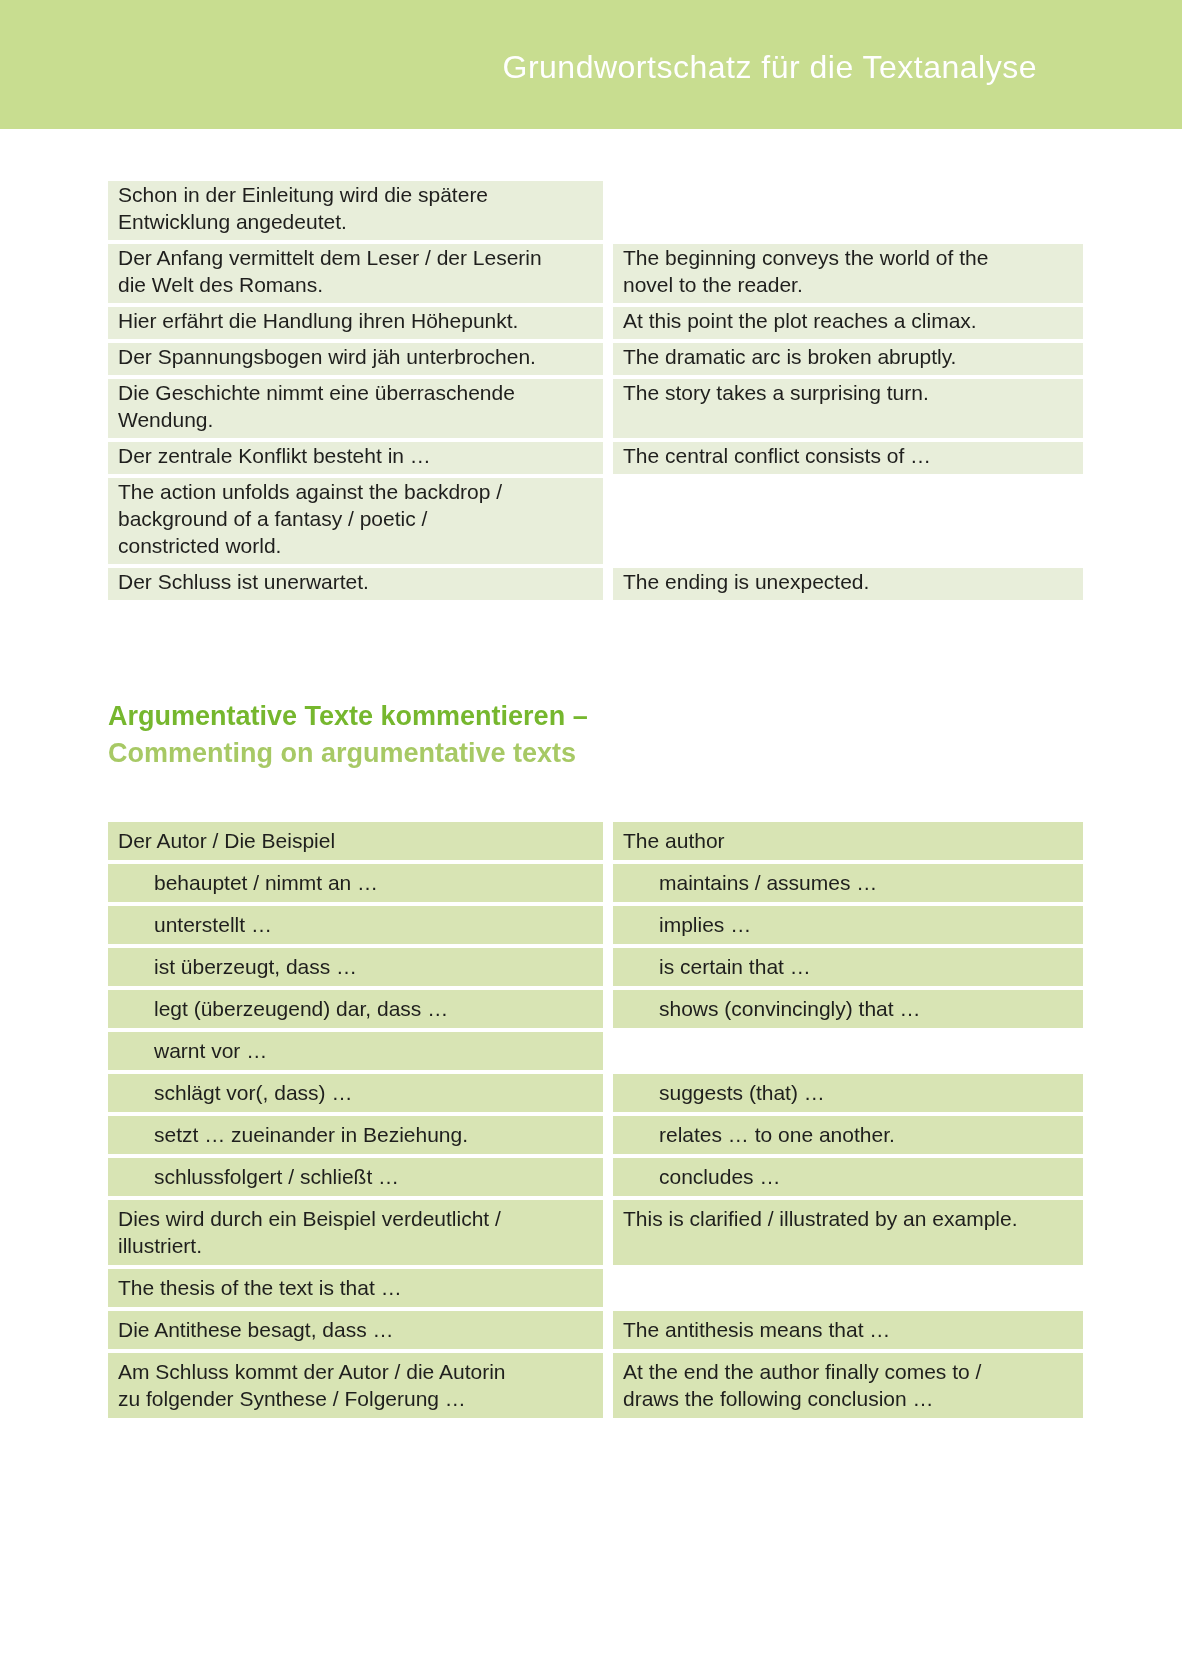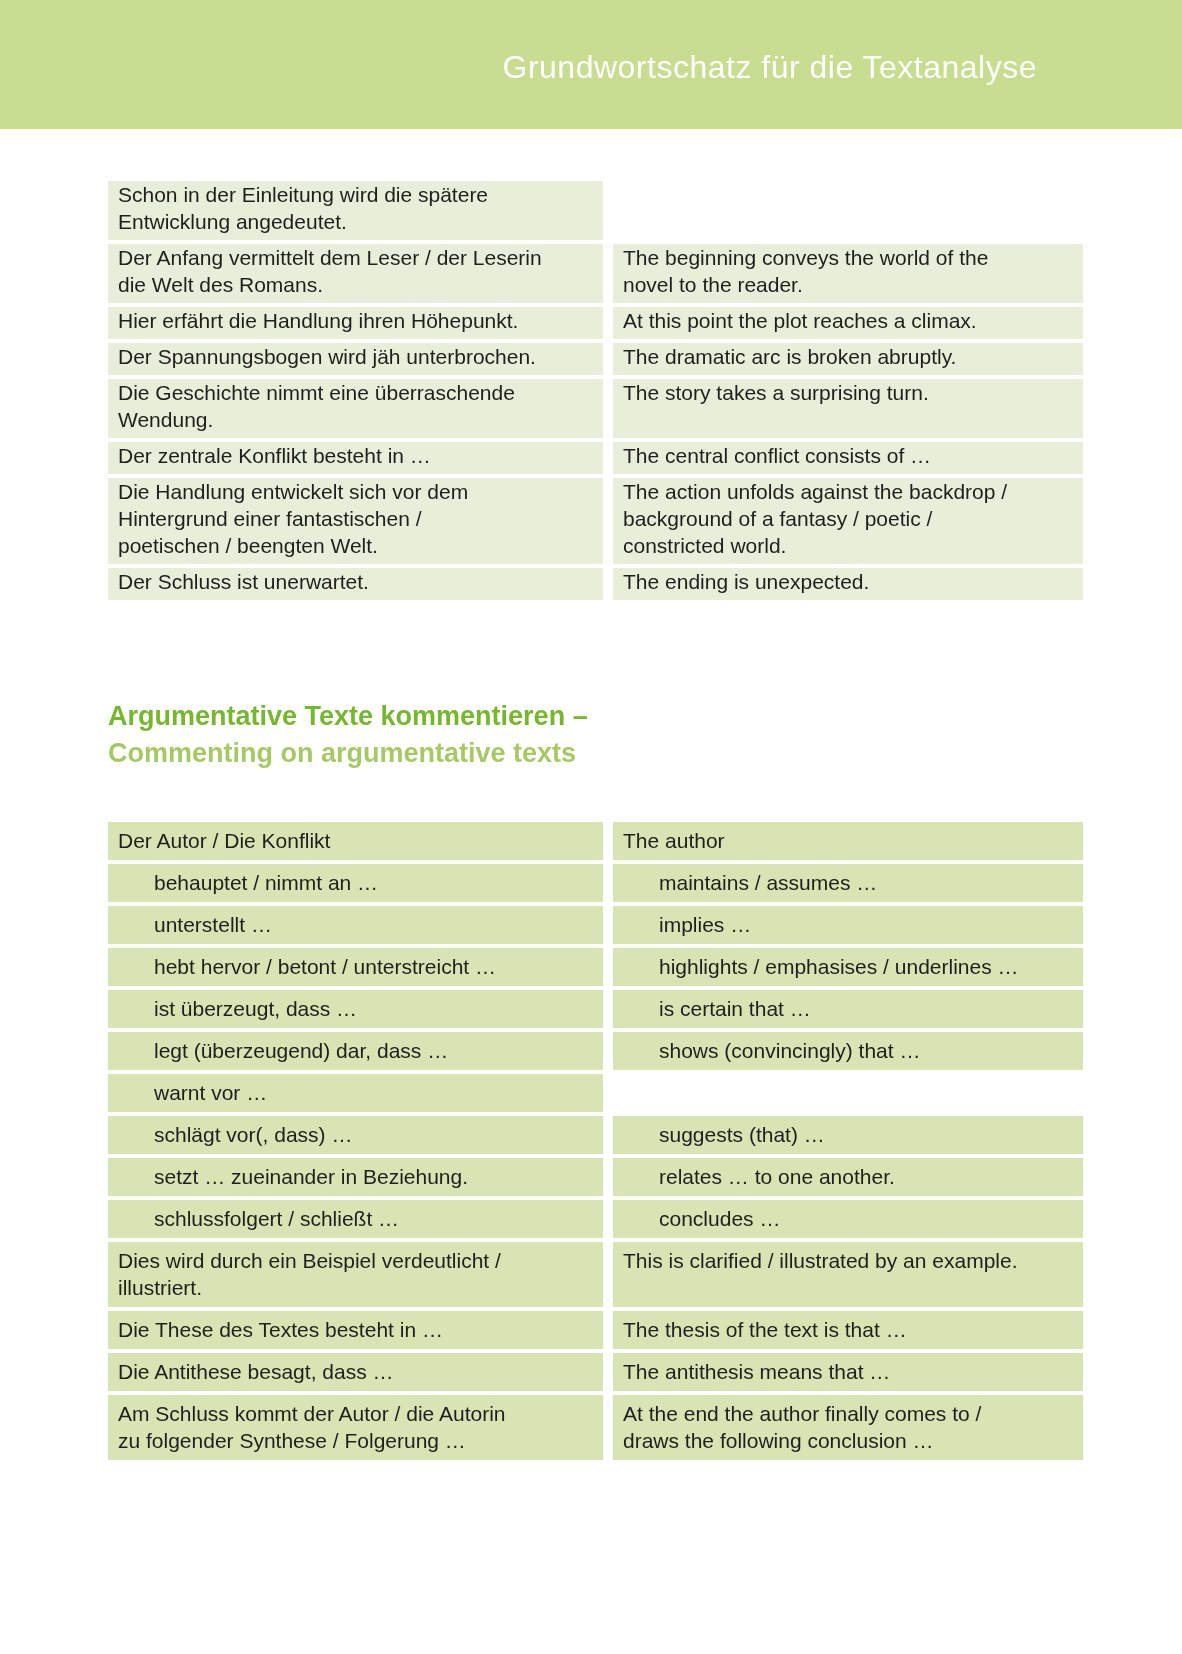--- a/index.html
+++ b/index.html
@@ -100,54 +100,47 @@
         <div class="row">
           <div class="cell">Die Geschichte nimmt eine überraschende
 Wendung.</div>
           <div class="cell">The story takes a surprising turn.</div>
         </div>
         <div class="row">
           <div class="cell">Der zentrale Konflikt besteht in …</div>
           <div class="cell">The central conflict consists of …</div>
         </div>
         <div class="row">
-          <div class="cell">Die Handlung entwickelt sich vor dem
-Hintergrund einer fantastischen /
-poetischen / beengten Welt.</div>
           <div class="cell">The action unfolds against the backdrop /
 background of a fantasy / poetic /
 constricted world.</div>
         </div>
         <div class="row">
           <div class="cell">Der Schluss ist unerwartet.</div>
           <div class="cell">The ending is unexpected.</div>
         </div>
       </div>
 
     <div class="section-heading">
       <div class="line de">Argumentative Texte kommentieren –</div>
       <div class="line en">Commenting on argumentative texts</div>
     </div>
 
     <div class="vtable t2 table2" id="table2">
         <div class="row">
-          <div class="cell">Der Autor / Die Konflikt</div>
+          <div class="cell">Der Autor / Die Beispiel</div>
           <div class="cell">The author</div>
         </div>
         <div class="row">
           <div class="cell indent">behauptet / nimmt an …</div>
           <div class="cell indent">maintains / assumes …</div>
         </div>
         <div class="row">
           <div class="cell indent">unterstellt …</div>
           <div class="cell indent">implies …</div>
-        </div>
-        <div class="row">
-          <div class="cell indent">hebt hervor / betont / unterstreicht …</div>
-          <div class="cell indent">highlights / emphasises / underlines …</div>
         </div>
         <div class="row">
           <div class="cell indent">ist überzeugt, dass …</div>
           <div class="cell indent">is certain that …</div>
         </div>
         <div class="row">
           <div class="cell indent">legt (überzeugend) dar, dass …</div>
           <div class="cell indent">shows (convincingly) that …</div>
         </div>
         <div class="row">
@@ -164,21 +157,20 @@
         <div class="row">
           <div class="cell indent">schlussfolgert / schließt …</div>
           <div class="cell indent">concludes …</div>
         </div>
         <div class="row">
           <div class="cell">Dies wird durch ein Beispiel verdeutlicht /
 illustriert.</div>
           <div class="cell">This is clarified / illustrated by an example.</div>
         </div>
         <div class="row">
-          <div class="cell">Die These des Textes besteht in …</div>
           <div class="cell">The thesis of the text is that …</div>
         </div>
         <div class="row">
           <div class="cell">Die Antithese besagt, dass …</div>
           <div class="cell">The antithesis means that …</div>
         </div>
         <div class="row">
           <div class="cell">Am Schluss kommt der Autor / die Autorin
 zu folgender Synthese / Folgerung …</div>
           <div class="cell">At the end the author finally comes to /

